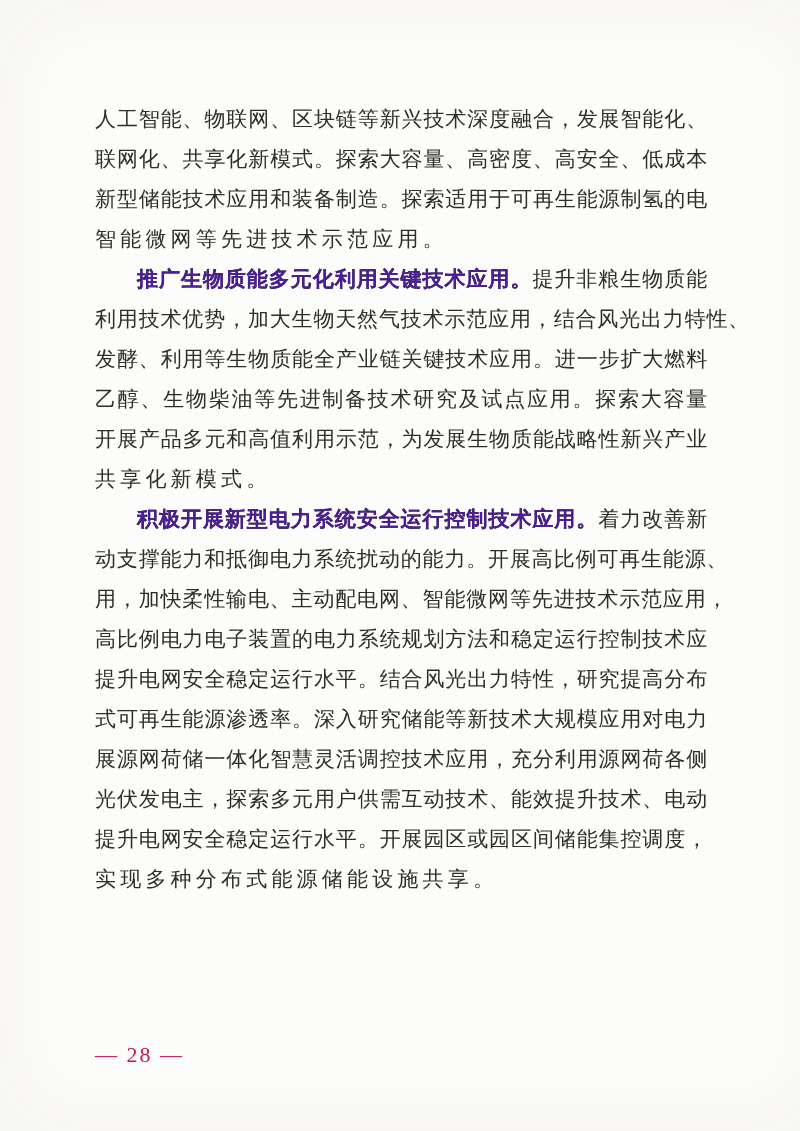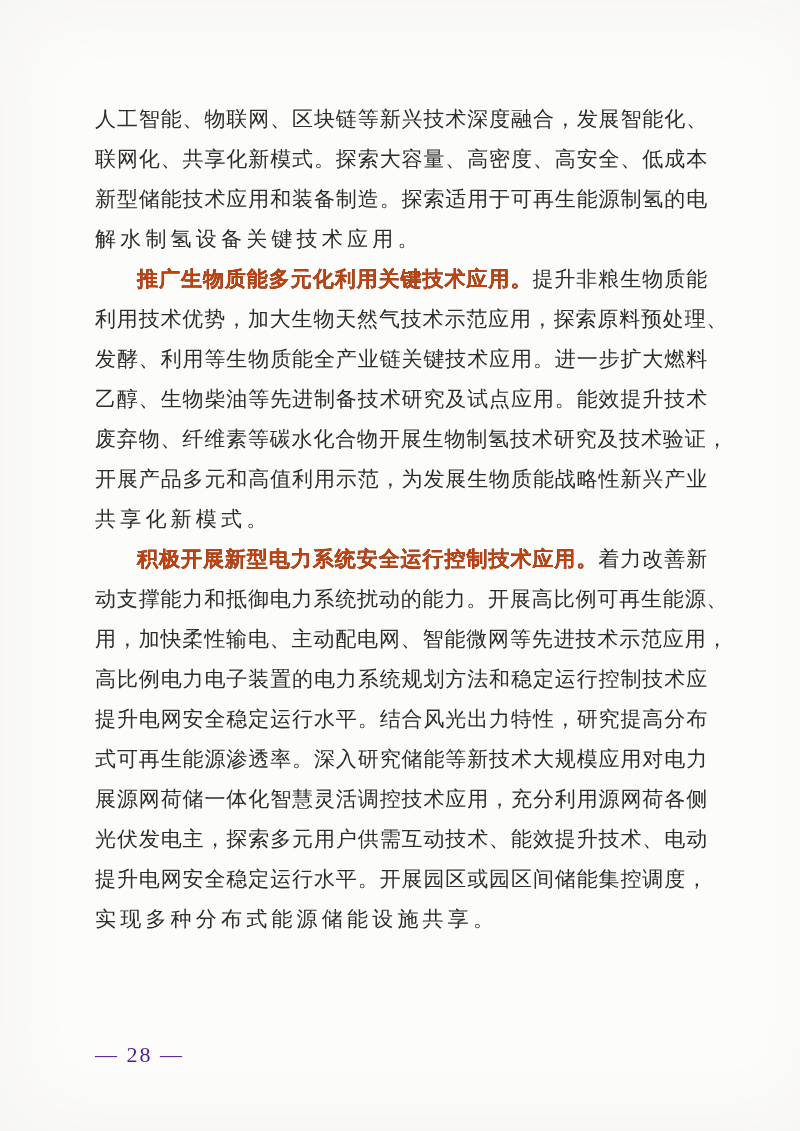--- a/index.html
+++ b/index.html
@@ -36,53 +36,52 @@
   }
   .line.para-first {
     text-indent: 2em;
   }
   .line.para-last {
     text-align-last: left;
     letter-spacing: 0.2em;
   }
   .lead {
     font-weight: 700;
-    color: #c2410c;
+    color: #4c1d95;
     
     text-shadow: 0 0 0.4px #1d1c1a;
   }
   .page-footer {
     position: absolute;
     left: 95px;
     top: 1042px;
     width: 613px;
   }
   .page-number {
     font-size: 22px;
-    color: #4c1d95;
+    color: #be185d;
     letter-spacing: 2px;
   }
 </style>
 </head>
 <body>
 
 <div class="page">
 
   <main class="text-block">
 
     <div class="line"><span>人工智能、物联网、区块链等新兴技术深度融合，发展智能化、</span></div>
     <div class="line"><span>联网化、共享化新模式。探索大容量、高密度、高安全、低成本</span></div>
     <div class="line"><span>新型储能技术应用和装备制造。探索适用于可再生能源制氢的电</span></div>
-    <div class="line para-last"><span>解水制氢设备关键技术应用。</span></div>
+    <div class="line para-last"><span>智能微网等先进技术示范应用。</span></div>
 
     <div class="line para-first"><span class="lead">推广生物质能多元化利用关键技术应用。</span><span>提升非粮生物质能</span></div>
-    <div class="line"><span>利用技术优势，加大生物天然气技术示范应用，探索原料预处理、</span></div>
+    <div class="line"><span>利用技术优势，加大生物天然气技术示范应用，结合风光出力特性、</span></div>
     <div class="line"><span>发酵、利用等生物质能全产业链关键技术应用。进一步扩大燃料</span></div>
-    <div class="line"><span>乙醇、生物柴油等先进制备技术研究及试点应用。能效提升技术</span></div>
-    <div class="line"><span>废弃物、纤维素等碳水化合物开展生物制氢技术研究及技术验证，</span></div>
+    <div class="line"><span>乙醇、生物柴油等先进制备技术研究及试点应用。探索大容量</span></div>
     <div class="line"><span>开展产品多元和高值利用示范，为发展生物质能战略性新兴产业</span></div>
     <div class="line para-last"><span>共享化新模式。</span></div>
 
     <div class="line para-first"><span class="lead">积极开展新型电力系统安全运行控制技术应用。</span><span>着力改善新</span></div>
     <div class="line"><span>动支撑能力和抵御电力系统扰动的能力。开展高比例可再生能源、</span></div>
     <div class="line"><span>用，加快柔性输电、主动配电网、智能微网等先进技术示范应用，</span></div>
     <div class="line"><span>高比例电力电子装置的电力系统规划方法和稳定运行控制技术应</span></div>
     <div class="line"><span>提升电网安全稳定运行水平。结合风光出力特性，研究提高分布</span></div>
     <div class="line"><span>式可再生能源渗透率。深入研究储能等新技术大规模应用对电力</span></div>
     <div class="line"><span>展源网荷储一体化智慧灵活调控技术应用，充分利用源网荷各侧</span></div>

